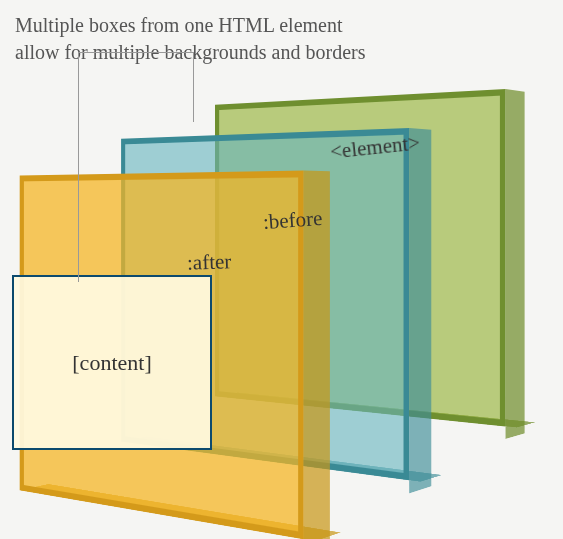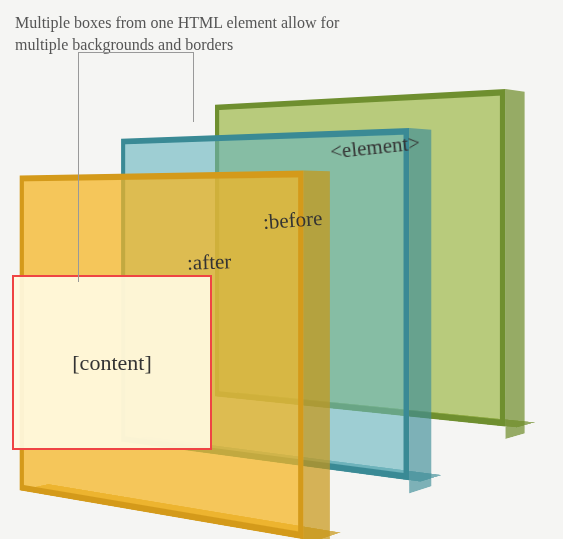--- a/index.html
+++ b/index.html
@@ -6,21 +6,21 @@
   html, body {
     margin: 0; padding: 0;
     width: 563px; height: 539px;
     background: #f5f5f3;
     font-family: Georgia, 'Times New Roman', serif;
     overflow: hidden;
   }
   .caption {
     position: absolute;
     left: 15px; top: 12px;
-    font-size: 16px;
+    font-size: 20px;
     line-height: 1.35;
     color: #555;
     max-width: 360px;
   }
   .stage {
     position: absolute;
     left: 0; top: 0;
     width: 563px; height: 539px;
     perspective: 1400px;
     perspective-origin: 52% 38%;
@@ -98,21 +98,21 @@
     background: rgba(200,150,20,0.7);
     transform-origin: top center;
     transform: rotateX(-90deg);
   }
   
   .l-content {
     position: absolute;
     left: 12px; top: 275px;
     width: 200px; height: 175px;
     background: rgba(255,250,225,0.92);
-    border: 2px solid #ef4444;
+    border: 2px solid #0c4a6e;
     display: flex;
     align-items: center;
     justify-content: center;
   }
   .layer-label {
     position: absolute;
     font-size: 22px;
     color: #333;
     font-family: Georgia, serif;
   }

